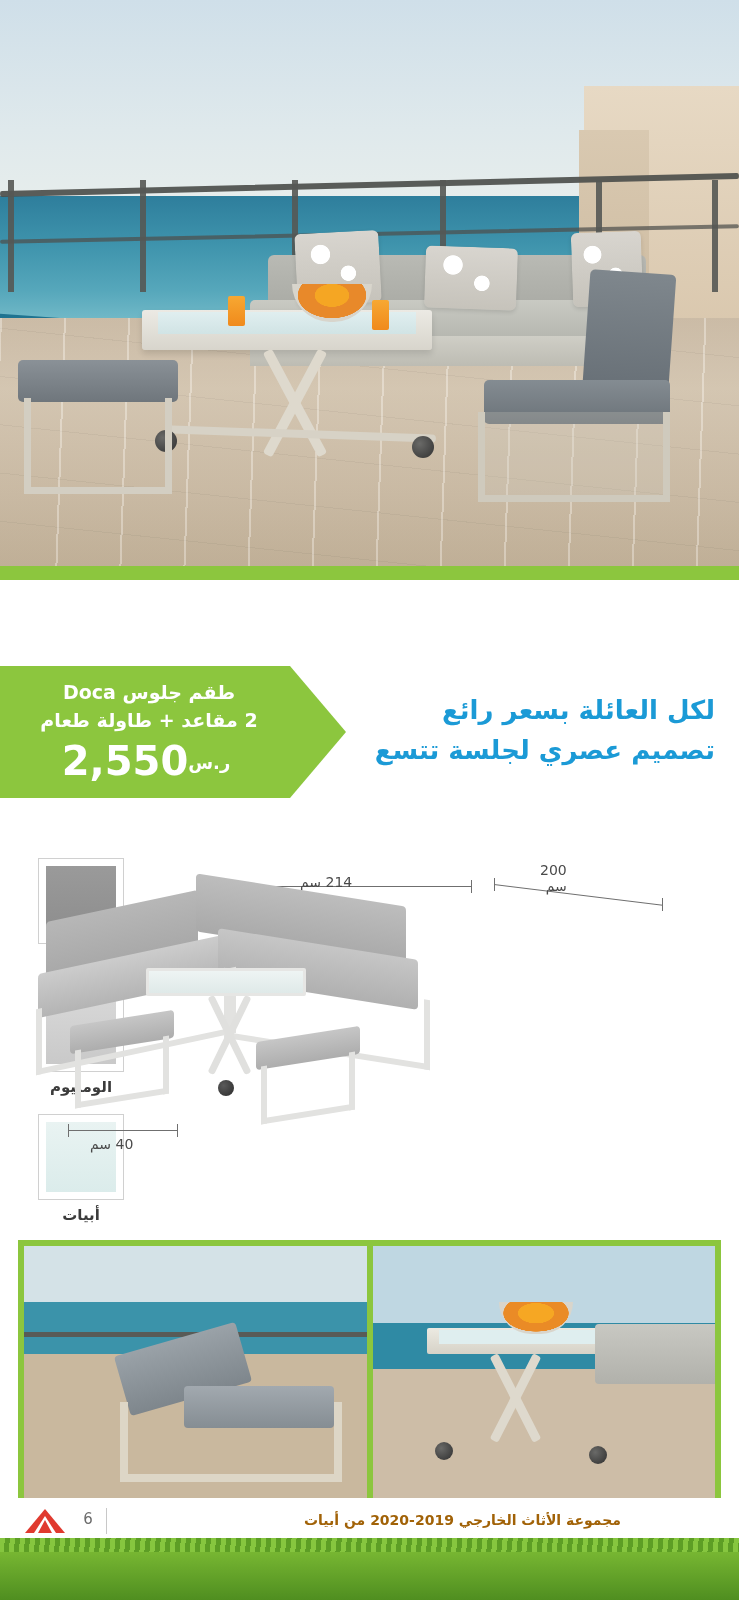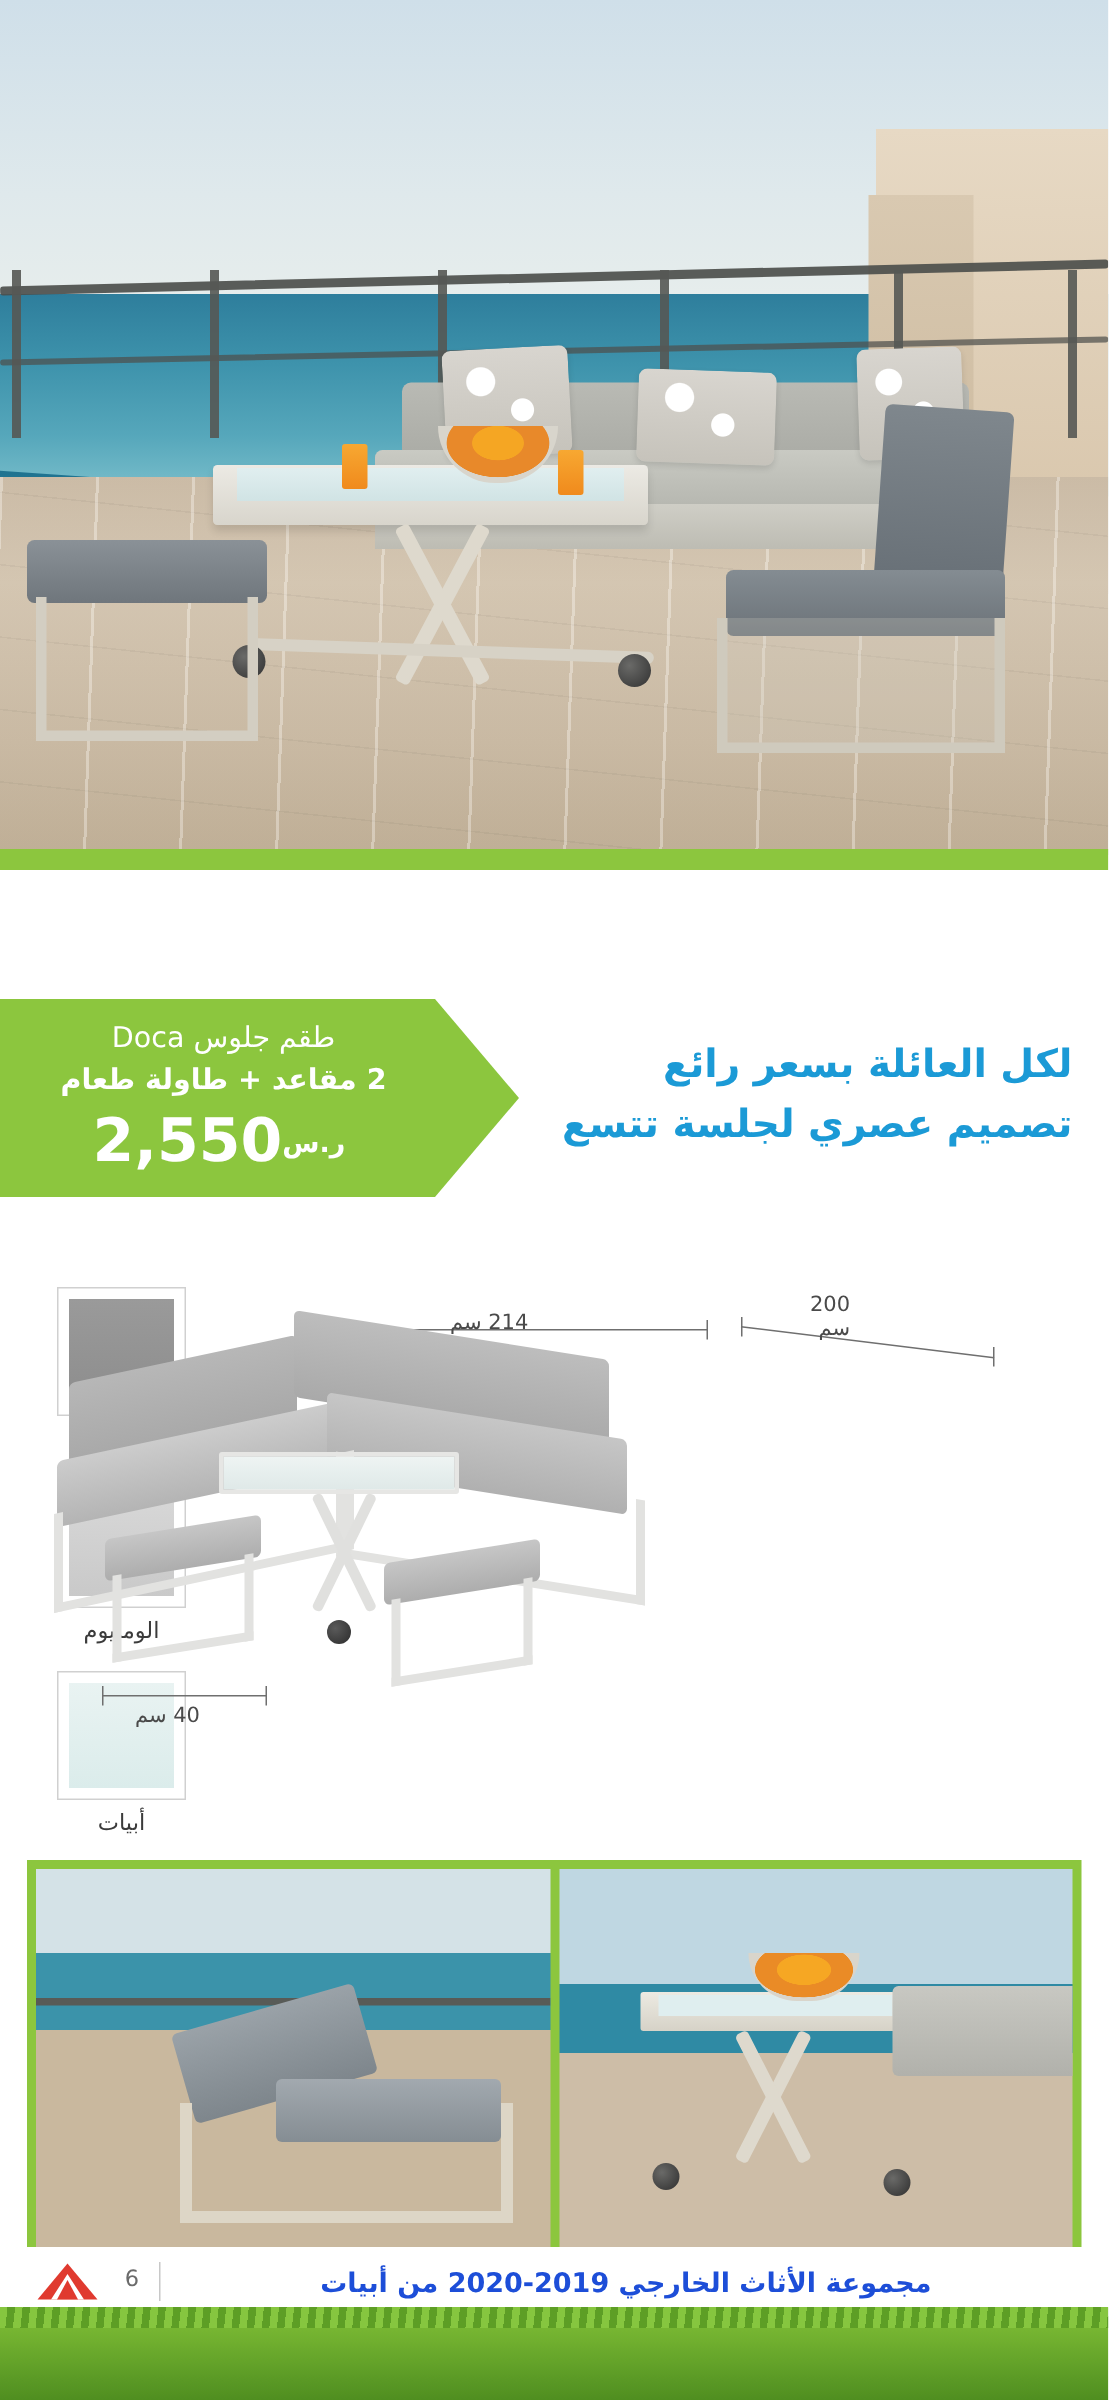--- a/index.html
+++ b/index.html
@@ -176,21 +176,21 @@
     content: ""; position: absolute; right: -56px; top: 0;
     width: 0; height: 0;
     border-top: 66px solid transparent;
     border-bottom: 66px solid transparent;
     border-left: 56px solid #8cc63e;
   }
   .price-banner .pb-inner {
     position: absolute; right: 12px; top: 12px; left: 20px;
     text-align: center; color: #ffffff;
   }
-  .pb-line1 { font-size: 19px; line-height: 28px; font-weight: 400; }
+  .pb-line1 { font-size: 19px; line-height: 28px; font-weight: 700; }
   .pb-line2 { font-size: 19px; line-height: 28px; font-weight: 700; }
   .pb-price { margin-top: 4px; font-size: 40px; font-weight: 700; letter-spacing: .5px; }
   .pb-price .cur { font-size: 18px; font-weight: 700; vertical-align: 6px; margin-right: 6px; }
 
   
   .headline {
     position: absolute; right: 24px; top: 690px; width: 380px;
     text-align: right; color: #1b9ad6;
     font-size: 26px; font-weight: 700; line-height: 40px;
   }
@@ -203,21 +203,21 @@
   .swatch-box {
     width: 86px; height: 86px; margin: 0 auto;
     border: 1px solid #d0d0d0;
     padding: 7px; background: #ffffff;
   }
   .swatch-fill { width: 100%; height: 100%; }
   .sw-fabric { background: linear-gradient(#9a9a9a, #8d8d8d); }
   .sw-alu    { background: linear-gradient(#d8d8d8, #c9c9c9); }
   .sw-glass  { background: linear-gradient(#e9f3f2, #dbeceb); }
   .swatch-label {
-    margin-top: 6px; font-size: 15px; color: #3b3b3b; font-weight: 400;
+    margin-top: 6px; font-size: 15px; color: #3b3b3b; font-weight: 700;
   }
 
   
   .diagram {
     position: absolute; left: 28px; top: 858px; width: 460px; height: 330px;
   }
   .dim { position: absolute; color: #4a4a4a; font-size: 14px; }
   .dim-line { position: absolute; background: #6f6f6f; }
   .dg-sofa-back-a {
     position: absolute; left: 18px; top: 48px; width: 152px; height: 62px;
@@ -339,21 +339,21 @@
     content: ""; position: absolute; left: 0; top: -6px; width: 100%; height: 14px;
     background: repeating-linear-gradient(96deg, #86c63f 0 5px, #5d9e25 5px 10px);
   }
   .footer-bar {
     position: absolute; left: 0; bottom: 56px; width: 739px; height: 46px;
     background: #ffffff;
     display: flex; align-items: center; justify-content: flex-start;
   }
   .footer-text {
     position: absolute; right: 118px; top: 14px;
-    font-size: 18px; font-weight: 700; color: #1d4ed8;
+    font-size: 14px; font-weight: 700; color: #a16207;
   }
   .footer-page {
     position: absolute; left: 74px; top: 12px; width: 28px;
     text-align: center; font-size: 15px; color: #6b6b6b;
   }
   .footer-divider {
     position: absolute; left: 106px; top: 10px; width: 1px; height: 26px; background: #c8c8c8;
   }
   .footer-logo {
     position: absolute; left: 22px; top: 8px; width: 46px; height: 30px;

